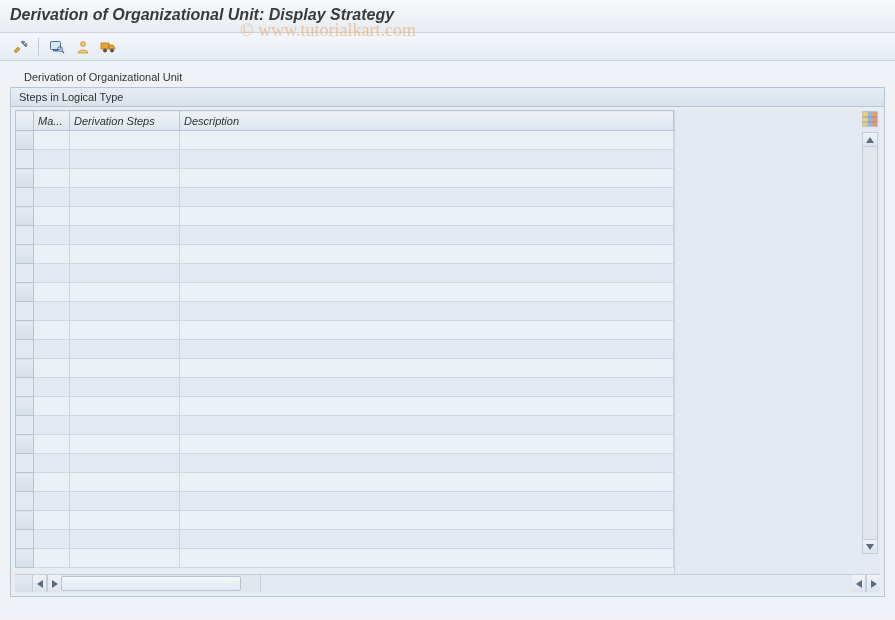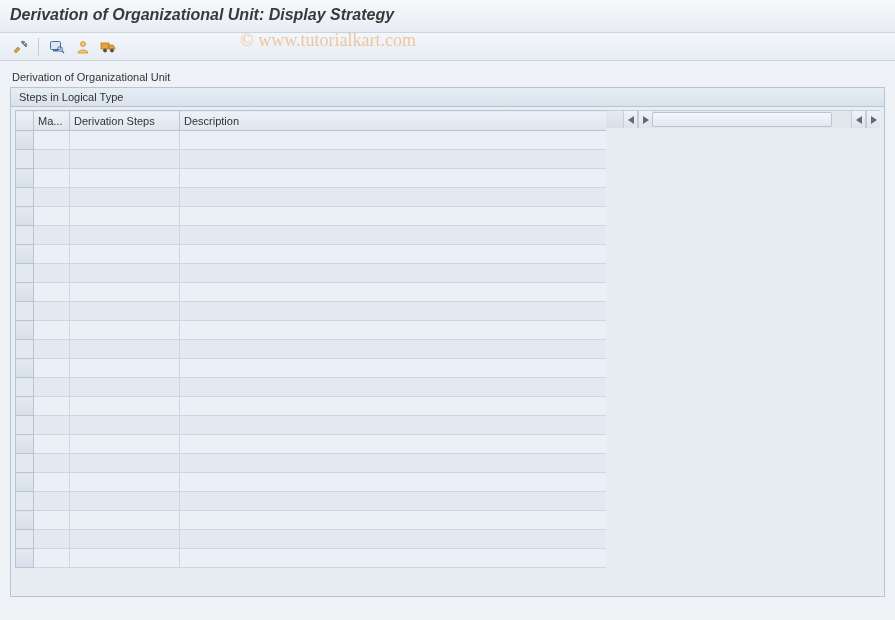--- a/index.html
+++ b/index.html
@@ -48,21 +48,21 @@
     }
     .content {
       padding: 10px 10px 0 10px;
       background: #eef1f5;
       height: calc(100% - 62px);
     }
     .section-label {
       font-size: 11px;
       color: #333;
       margin-bottom: 4px;
-      margin-left: 2px;
+      margin-left: 14px;
     }
     .groupbox {
       border: 1px solid #b8c4d4;
       background: #e8edf3;
       height: 510px;
       position: relative;
     }
     .groupbox-title {
       background: linear-gradient(#e6edf5, #d9e2ec);
       border-bottom: 1px solid #b8c4d4;
@@ -70,21 +70,22 @@
       font-size: 11px;
       color: #333;
     }
     .grid-wrap {
       position: absolute;
       top: 22px;
       left: 4px;
       right: 4px;
       bottom: 4px;
       display: flex;
-      flex-direction: row;
+      flex-direction: column;
+      font-style: italic;
     }
     .grid-body {
       flex: 1;
       display: flex;
       overflow: hidden;
     }
     .grid-main {
       flex: 0 0 660px;
       overflow: hidden;
       border-right: 1px solid #c9d4e0;
@@ -181,21 +182,21 @@
       border-right:1px solid #c4cedb;
     }
     .hscroll-row .hthumb {
       position:absolute;left:0;top:1px;bottom:1px;width:180px;
       background: linear-gradient(#f4f7fb,#e2e9f1);
       border:1px solid #b8c4d4;border-radius:2px;
     }
     .hscroll-row .hgap { flex:1; background:#e3e9f0;}
     .watermark {
       position: absolute;
-      top: 30px;
+      top: 20px;
       left: 240px;
       font-size: 18px;
       color: rgba(235,160,90,0.55);
       font-family: Georgia, serif;
       pointer-events: none;
       z-index: 50;
     }
     svg { display:block; }
   </style>
 </head>

